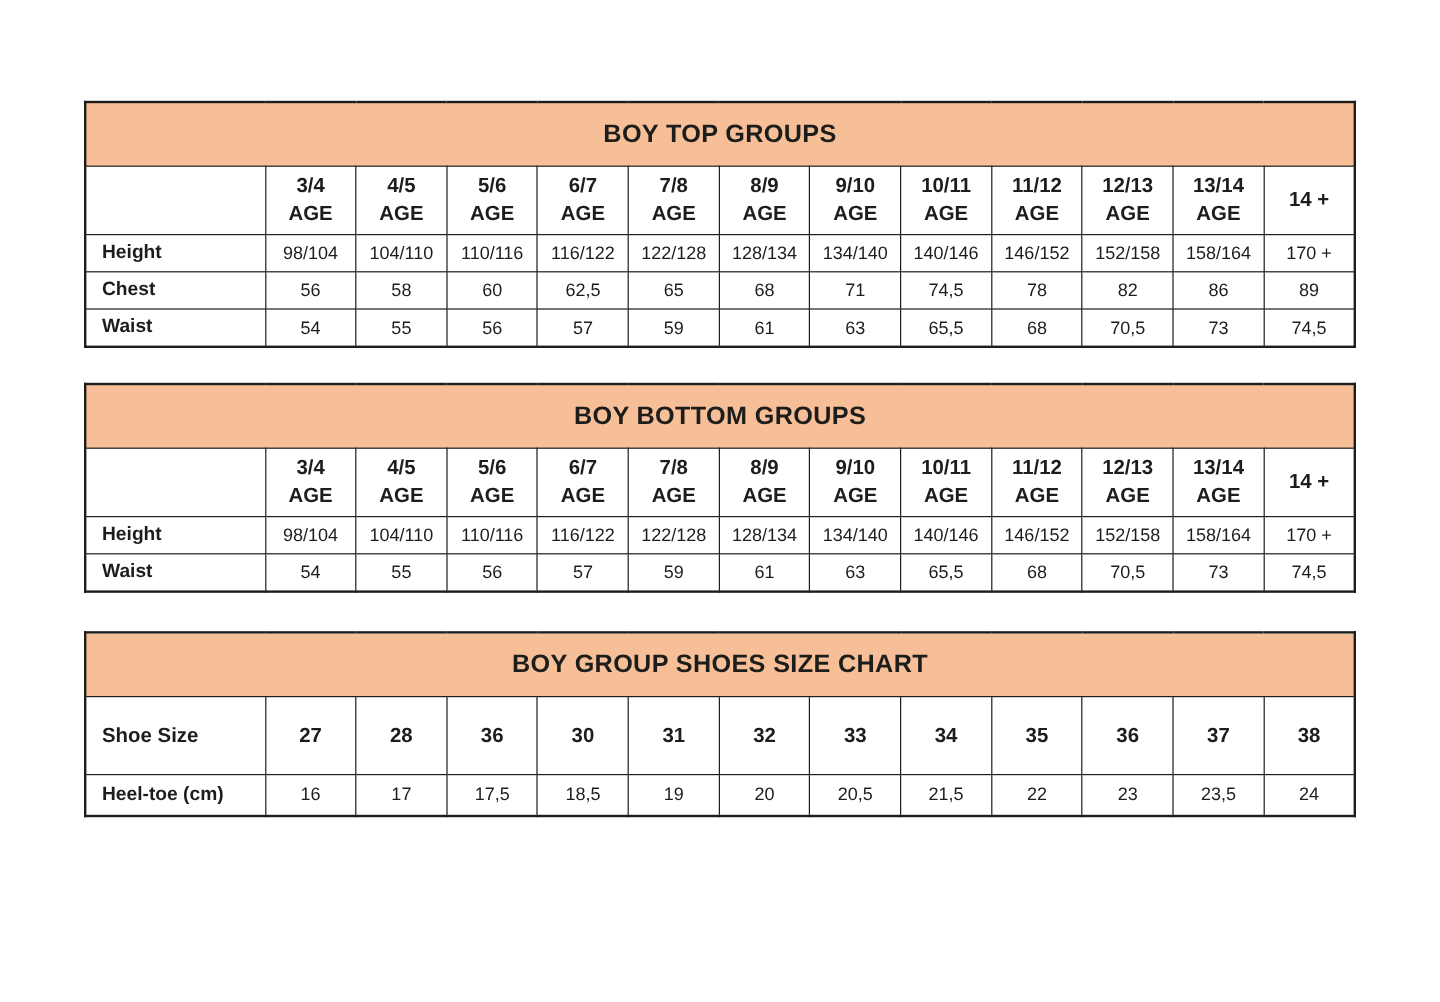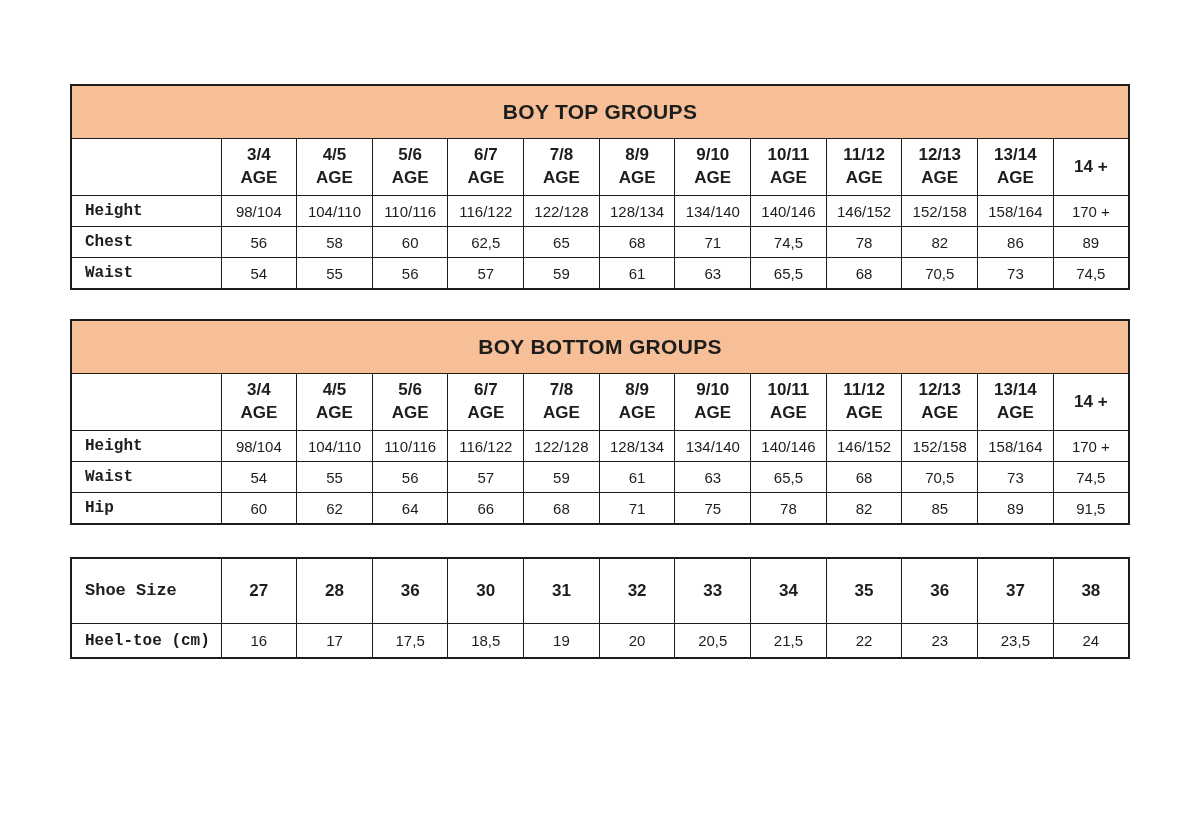--- a/index.html
+++ b/index.html
@@ -49,21 +49,20 @@
     font-size: 17px;
     font-weight: bold;
     white-space: pre-line;
     line-height: 1.35;
   }
   .label-cell {
     text-align: left !important;
     padding-left: 13px !important;
     font-weight: bold;
     font-size: 16px;
-    font-family: Liberation Mono, monospace;
   }
   tbody td.data-cell {
     height: 30px;
     font-size: 15px;
     font-weight: normal;
   }
   .size-table.shoes .head-row th { height: 64px; margin-top: 16px; }
   .size-table.shoes tbody td.data-cell { height: 33px; margin-top: 10px; }
 </style>
 </head>
@@ -236,54 +235,42 @@
           <td class="data-cell">57</td>
           <td class="data-cell">59</td>
           <td class="data-cell">61</td>
           <td class="data-cell">63</td>
           <td class="data-cell">65,5</td>
           <td class="data-cell">68</td>
           <td class="data-cell">70,5</td>
           <td class="data-cell">73</td>
           <td class="data-cell">74,5</td>
         </tr>
-        <tr>
-          <td class="label-cell">Hip</td>
-          <td class="data-cell">60</td>
-          <td class="data-cell">62</td>
-          <td class="data-cell">64</td>
-          <td class="data-cell">66</td>
-          <td class="data-cell">68</td>
-          <td class="data-cell">71</td>
-          <td class="data-cell">75</td>
-          <td class="data-cell">78</td>
-          <td class="data-cell">82</td>
-          <td class="data-cell">85</td>
-          <td class="data-cell">89</td>
-          <td class="data-cell">91,5</td>
-        </tr>
       </tbody>
     </table>
   <table class="size-table shoes">
       <colgroup>
         <col class="label-col">
         <col class="data-col">
         <col class="data-col">
         <col class="data-col">
         <col class="data-col">
         <col class="data-col">
         <col class="data-col">
         <col class="data-col">
         <col class="data-col">
         <col class="data-col">
         <col class="data-col">
         <col class="data-col">
         <col class="data-col">
       </colgroup>
       <thead>
+        <tr class="title-row">
+          <td class="title-cell" colspan="13">BOY GROUP SHOES SIZE CHART</td>
+        </tr>
         <tr class="head-row">
           <th class="label-cell">Shoe Size</th>
           <th>27</th>
           <th>28</th>
           <th>36</th>
           <th>30</th>
           <th>31</th>
           <th>32</th>
           <th>33</th>
           <th>34</th>

